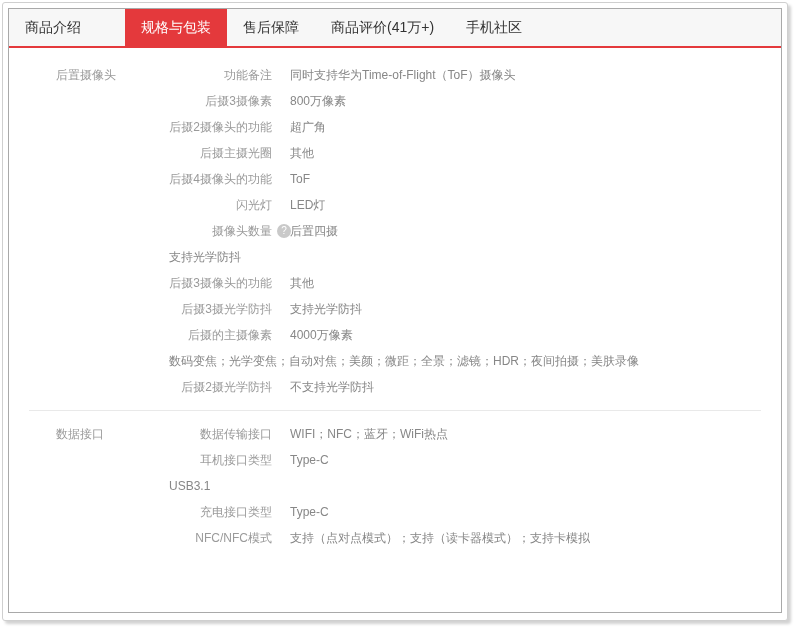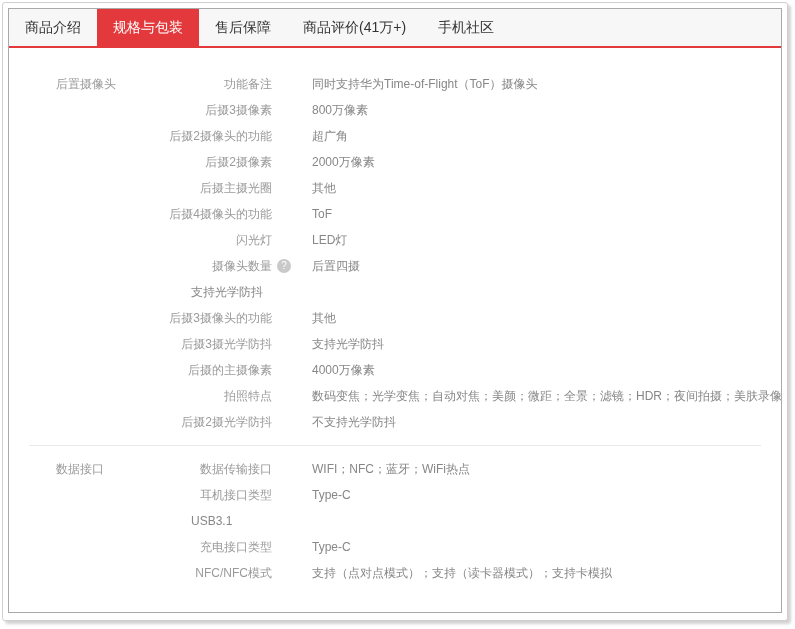--- a/index.html
+++ b/index.html
@@ -43,24 +43,25 @@
     line-height: 37px;
     padding: 0 16px;
     font-size: 14px;
     color: #333333;
     cursor: pointer;
     vertical-align: top;
   }
   .tab.active {
     background: var(--accent, #e4393c);
     color: #ffffff;
+    margin-left: 28px;
   }
   
   .content {
-    padding: 23px 20px 0 47px;
+    padding: 14px 20px 0 47px;
   }
   .spec-row {
     display: flex;
     height: 26px;
     line-height: 26px;
     font-size: 12px;
     align-items: center;
   }
   .group-cell {
     width: 95px;
@@ -68,21 +69,21 @@
     color: var(--label-gray, #9a9a9a);
   }
   .label-cell {
     width: 121px;
     flex: 0 0 121px;
     text-align: right;
     color: var(--label-gray, #9a9a9a);
     position: relative;
   }
   .value-cell {
-    margin-left: 40px;
+    margin-left: 18px;
     color: var(--value-gray, #878787);
     white-space: nowrap;
   }
   .help {
     position: absolute;
     right: -19px;
     top: 50%;
     margin-top: -7px;
     width: 14px;
     height: 14px;
@@ -118,25 +119,20 @@
           <div class="label-cell"><span>后摄3摄像素</span></div>
           <div class="value-cell">800万像素</div>
         </div>
         <div class="spec-row">
           <div class="group-cell"></div>
           <div class="label-cell"><span>后摄2摄像头的功能</span></div>
           <div class="value-cell">超广角</div>
         </div>
         <div class="spec-row">
           <div class="group-cell"></div>
-          <div class="label-cell"><span>后摄2摄像素</span></div>
-          <div class="value-cell">2000万像素</div>
-        </div>
-        <div class="spec-row">
-          <div class="group-cell"></div>
           <div class="label-cell"><span>后摄主摄光圈</span></div>
           <div class="value-cell">其他</div>
         </div>
         <div class="spec-row">
           <div class="group-cell"></div>
           <div class="label-cell"><span>后摄4摄像头的功能</span></div>
           <div class="value-cell">ToF</div>
         </div>
         <div class="spec-row">
           <div class="group-cell"></div>
@@ -162,21 +158,20 @@
           <div class="label-cell"><span>后摄3摄光学防抖</span></div>
           <div class="value-cell">支持光学防抖</div>
         </div>
         <div class="spec-row">
           <div class="group-cell"></div>
           <div class="label-cell"><span>后摄的主摄像素</span></div>
           <div class="value-cell">4000万像素</div>
         </div>
         <div class="spec-row">
           <div class="group-cell"></div>
-          <div class="label-cell"><span>拍照特点</span></div>
           <div class="value-cell">数码变焦；光学变焦；自动对焦；美颜；微距；全景；滤镜；HDR；夜间拍摄；美肤录像</div>
         </div>
         <div class="spec-row">
           <div class="group-cell"></div>
           <div class="label-cell"><span>后摄2摄光学防抖</span></div>
           <div class="value-cell">不支持光学防抖</div>
         </div>
         <div class="divider"></div>
         <div class="spec-row">
           <div class="group-cell">数据接口</div>

